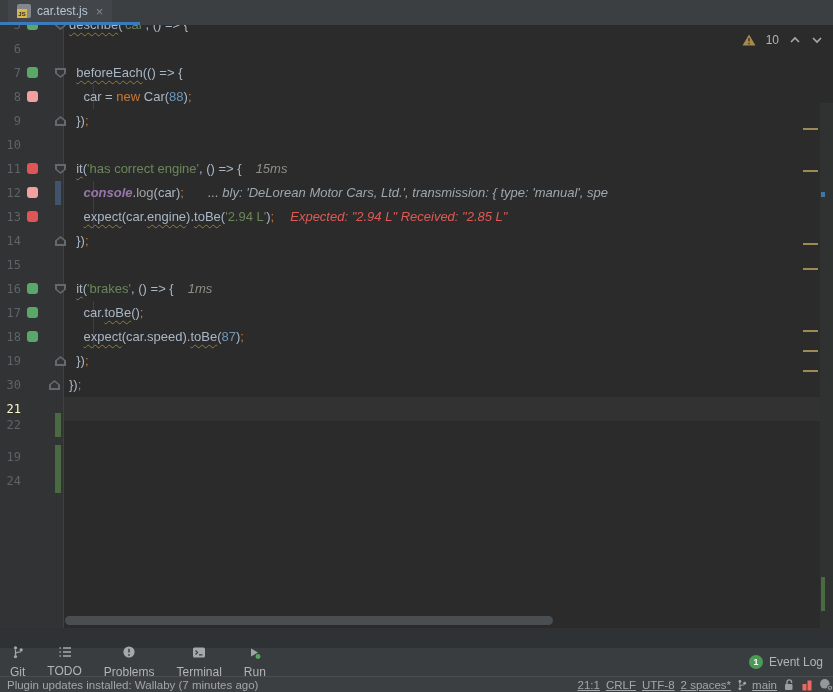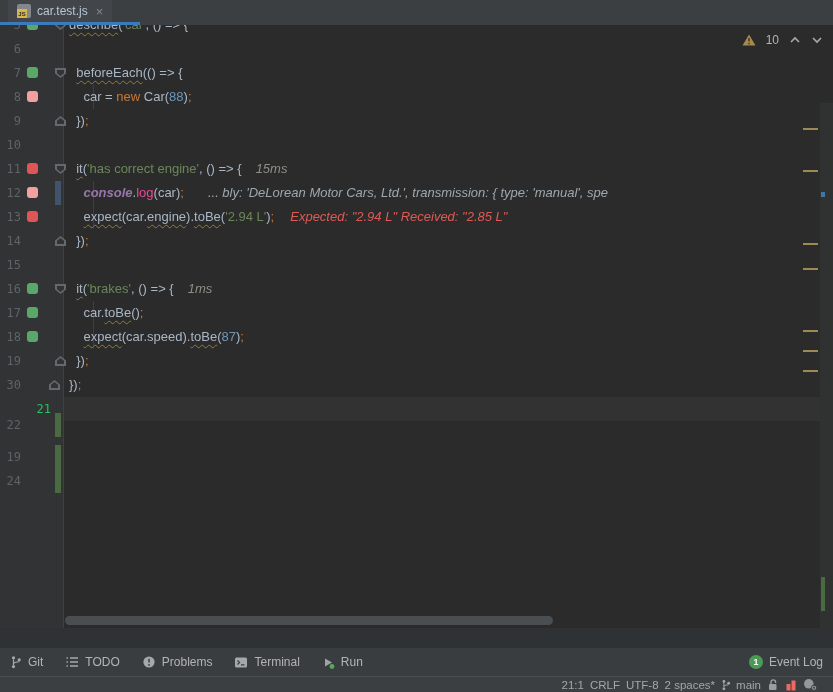--- a/index.html
+++ b/index.html
@@ -20,34 +20,34 @@
 
   
   #editor{position:absolute;top:25px;left:0;width:833px;height:603px;background:#2b2b2b;overflow:hidden;}
   .gutter{position:absolute;left:0;top:0;width:63px;height:100%;background:#313335;
        border-right:1px solid #3e4143;z-index:1;}
   #rows{position:absolute;inset:0;z-index:2;}
   .row{position:absolute;left:0;width:833px;height:24px;}
   .row.current::before{content:"";position:absolute;left:64px;right:13px;top:0;bottom:0;background:#323232;}
   .lnum{position:absolute;left:0;top:0;width:21px;text-align:right;
        font-family:"DejaVu Sans Mono",monospace;font-size:12px;line-height:24px;color:#606366;}
-  .row.current .lnum{color:#22c55e;padding-left:30px;}
+  .row.current .lnum{color:#fef9c3;}
   .cov{position:absolute;left:27px;top:6px;width:11px;height:11px;border-radius:3px;}
   .cov.green{background:#59a869;} .cov.red{background:#e05555;} .cov.pink{background:#f2a0a0;}
   .cbar{position:absolute;left:55px;top:0;width:6px;height:24px;}
   .cbar.blue{background:#41546b;} .cbar.green{background:#4a6b3f;}
   .fold{position:absolute;left:55px;top:7px;width:11px;height:10px;z-index:3;}
   .fold::before{content:"";position:absolute;inset:0;background:#66696c;clip-path:var(--cp);}
   .fold::after{content:"";position:absolute;inset:2px;background:#313335;clip-path:var(--cp);}
   .fold.down{--cp:polygon(0 0,100% 0,100% 55%,50% 100%,0 55%);}
   .fold.up{--cp:polygon(50% 0,100% 45%,100% 100%,0 100%,0 45%);}
   .code{position:absolute;left:69px;top:0;white-space:pre;
        font-family:Liberation Sans, sans-serif;font-size:13px;line-height:24px;}
   .tk-d{color:#a9b7c6;} .tk-s{color:#6a8759;} .tk-n{color:#6897bb;}
-  .tk-k{color:#cc7832;} .tk-m{color:#ec4899;} .tk-p{color:#cc7832;}
+  .tk-k{color:#cc7832;} .tk-m{color:#a3a3a3;} .tk-p{color:#cc7832;}
   .tk-o{color:#9876aa;font-style:italic;font-weight:bold;}
   .tk-w{color:#a9b7c6;text-decoration-line:underline;text-decoration-style:wavy;
        text-decoration-color:#8e7b40;text-decoration-thickness:1px;text-underline-offset:3px;}
   .ann{font-style:italic;}
   .ann.dur{color:#8f8f87;margin-left:14px;}
   .ann.log{color:#9da8b0;margin-left:24px;}
   .ann.err{color:#e05a55;margin-left:16px;}
   .guide{position:absolute;width:1px;background:#3c4043;left:93px;z-index:2;}
 
   .inspections{position:absolute;top:8px;right:10px;display:flex;align-items:center;gap:10px;z-index:5;}
@@ -57,29 +57,29 @@
        border-radius:5px;z-index:4;}
   .vtrack{position:absolute;right:0;top:78px;width:13px;height:525px;background:rgba(166,176,185,0.05);z-index:3;}
   .mark-w{position:absolute;right:15px;width:15px;height:2px;background:#9c8a55;z-index:4;}
   .mark-b{position:absolute;right:8px;width:4px;height:5px;background:#4076a4;z-index:4;}
   .mark-g{position:absolute;right:8px;width:4px;height:34px;background:#4a6b3f;z-index:4;}
 
   
   .gapstrip{position:absolute;top:628px;left:0;width:833px;height:20px;background:#2f3234;}
   .toolbar{position:absolute;top:648px;left:0;width:833px;height:28px;background:#3a3d3f;
        display:flex;align-items:center;gap:22px;padding:0 10px;box-sizing:border-box;}
-  .titem{display:flex;align-items:center;gap:6px;font-size:12px;color:#b2b4b6;}
+  .titem{display:flex;align-items:center;gap:6px;font-size:12px;color:#b2b4b6;flex-direction:column;}
   .eventlog{margin-left:auto;display:flex;align-items:center;gap:6px;font-size:12px;color:#b2b4b6;}
   .badge1{width:14px;height:14px;border-radius:50%;background:#4b9b57;color:#fff;
        font-size:9px;font-weight:bold;line-height:14px;text-align:center;}
   .statusbar{position:absolute;top:676px;left:0;width:833px;height:16px;background:#3c3f41;
        border-top:1px solid #4b4e50;box-sizing:border-box;display:flex;align-items:center;
        font-size:11.5px;color:#a3a6a8;}
   .smsg{padding-left:7px;}
-  .sright{margin-left:auto;display:flex;align-items:center;gap:6px;padding-right:16px;}
+  .sright{margin-left:auto;display:flex;align-items:center;gap:6px;padding-right:0;text-decoration:underline;}
   .sitem{display:flex;align-items:center;gap:5px;}
 </style>
 </head>
 <body>
 
 <div id="ide">
 
   <div id="editor">
     <div class="gutter"></div>
     <div class="guide" style="top:60px;height:24px"></div>
@@ -262,20 +262,21 @@
       </svg>
       <span>Run</span>
     </div>
     <div class="eventlog">
       <span class="badge1">1</span>
       <span>Event Log</span>
     </div>
   </div>
 
   <div class="statusbar">
+    <span class="smsg">Plugin updates installed: Wallaby (7 minutes ago)</span>
     <span class="sright">
       <span class="sitem">21:1</span>
       <span class="sitem">CRLF</span>
       <span class="sitem">UTF-8</span>
       <span class="sitem">2 spaces*</span>
       <span class="sitem">
         <svg width="10" height="12" viewBox="0 0 12 14">
           <circle cx="3.5" cy="2.8" r="1.7" fill="#a3a6a8"></circle>
           <circle cx="3.5" cy="11.6" r="1.7" fill="#a3a6a8"></circle>
           <circle cx="9.2" cy="4.8" r="1.7" fill="#a3a6a8"></circle>

